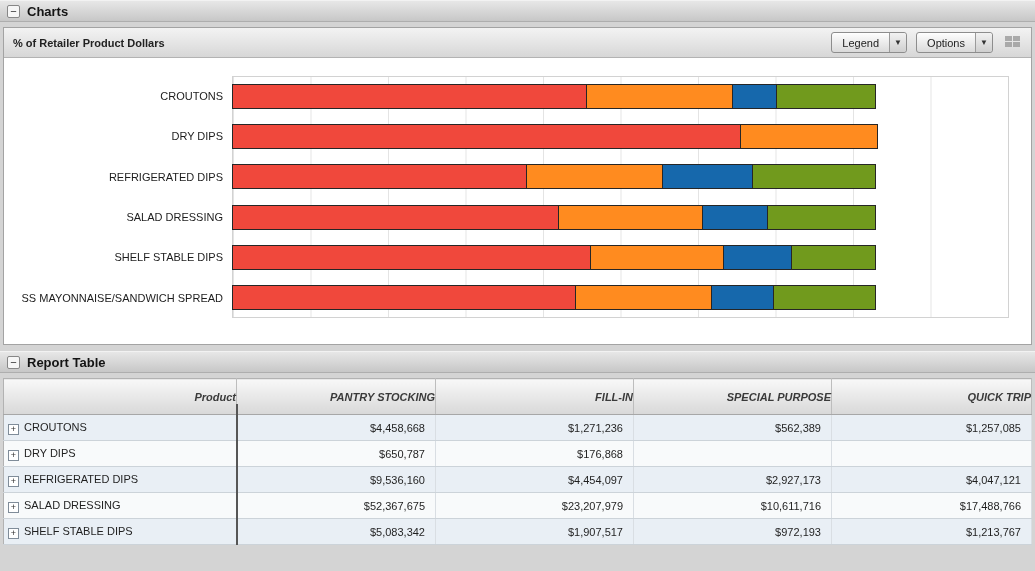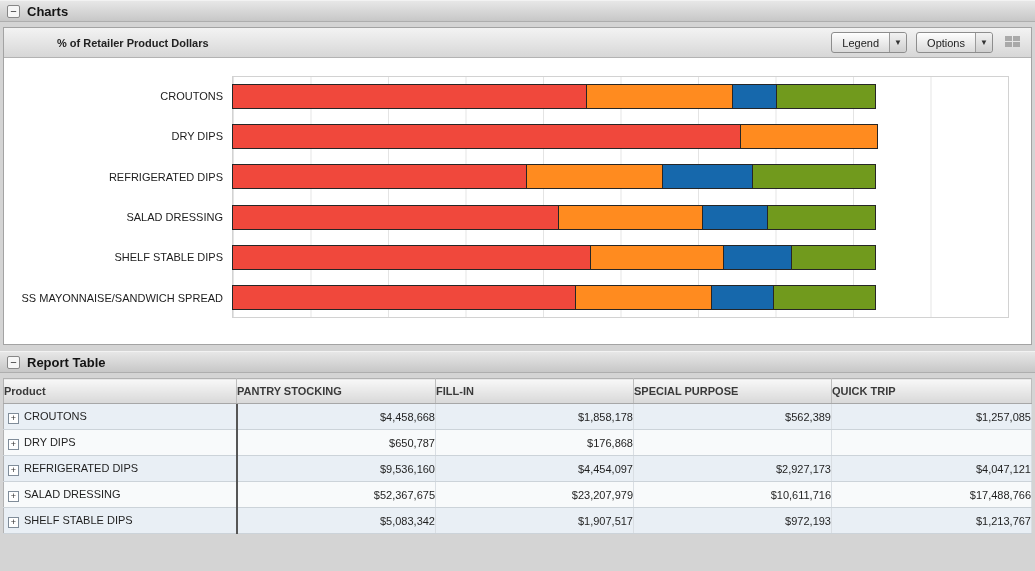--- a/index.html
+++ b/index.html
@@ -37,21 +37,21 @@
     border: 1px solid #a3a3a3;
     background: #fff;
   }
   .panel-header {
     height: 30px;
     display: flex; align-items: center;
     padding: 0 9px;
     background: linear-gradient(#f3f3f3, #d7d7d7);
     border-bottom: 1px solid #b3b3b3;
   }
-  .panel-title { font-size: 11px; font-weight: bold; color: #222; margin-left: 44px; }
+  .panel-title { font-size: 11px; font-weight: bold; color: #222; }
   .panel-toolbar { margin-left: auto; display: flex; align-items: center; gap: 9px; justify-content: space-between; }
   .split-btn {
     display: inline-flex; align-items: stretch;
     height: 21px;
     border: 1px solid #8d8d8d; border-radius: 3px;
     background: linear-gradient(#fefefe, #dadada);
     font-size: 11px; color: #222; cursor: pointer;
     box-shadow: 0 1px 0 rgba(255,255,255,.6) inset;
   }
   .sb-label { display: flex; align-items: center; padding: 0 10px; }
@@ -99,38 +99,38 @@
   
   .table-section { position: relative; }
   .report-table {
     width: 1029px; margin: 5px 3px 0 3px;
     border-collapse: collapse; table-layout: fixed;
     background: #fff;
     border: 1px solid #b2b2b2;
     font-size: 11px;
   }
   .report-table th {
-    height: 25px;
+    height: 36px;
     background: linear-gradient(#f8f8f8, #d8d8d8);
     border-right: 1px solid #bdbdbd;
     border-bottom: 1px solid #a7a7a7;
     font-weight: bold; color: #3a3a3a;
-    text-align: left; cursor: pointer;
+    text-align: right; cursor: pointer; font-style: italic;
   }
   .report-table td {
     height: 26px;
     border-right: 1px solid #d9dee3;
     border-bottom: 1px solid #ccd3d9;
     color: #1f1f1f;
     overflow: hidden; white-space: nowrap;
   }
   .report-table tr.odd td  { background: #e9eff5; }
   .report-table tr.even td { background: #f8fafb; }
   .cell-product { padding-left: 4px; }
-  .cell-num { text-align: right; padding-right: 0; }
+  .cell-num { text-align: right; padding-right: 10px; }
   .expander {
     display: inline-block; width: 11px; height: 11px;
     margin-right: 5px; vertical-align: -1px;
     background: #fff; border: 1px solid #7f8c99;
     font-size: 9px; line-height: 9px; text-align: center;
     color: #333; cursor: pointer;
   }
   .col-divider {
     position: absolute; left: 236px; top: 53px; bottom: 0;
     width: 2px; background: #565656; z-index: 4;
@@ -244,21 +244,21 @@
             <th>PANTRY STOCKING</th>
             <th>FILL-IN</th>
             <th>SPECIAL PURPOSE</th>
             <th>QUICK TRIP</th>
           </tr>
         </thead>
       <tbody id="table-body">
           <tr class="odd">
             <td class="cell-product"><span class="expander">+</span><span>CROUTONS</span></td>
             <td class="cell-num">$4,458,668</td>
-            <td class="cell-num">$1,858,178</td>
+            <td class="cell-num">$1,271,236</td>
             <td class="cell-num">$562,389</td>
             <td class="cell-num">$1,257,085</td>
           </tr>
           <tr class="even">
             <td class="cell-product"><span class="expander">+</span><span>DRY DIPS</span></td>
             <td class="cell-num">$650,787</td>
             <td class="cell-num">$176,868</td>
             <td class="cell-num"></td>
             <td class="cell-num"></td>
           </tr>

